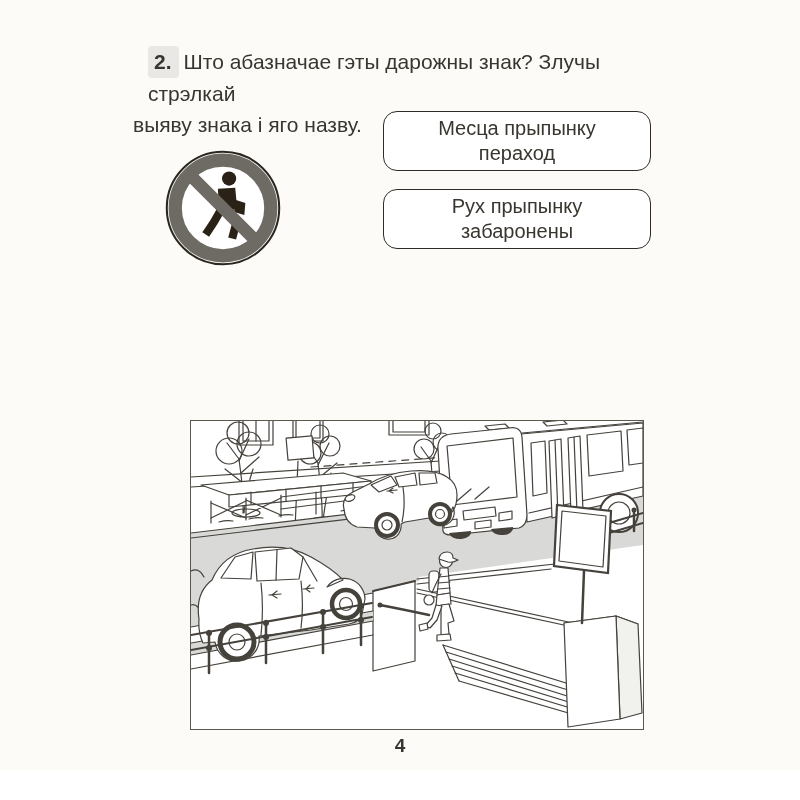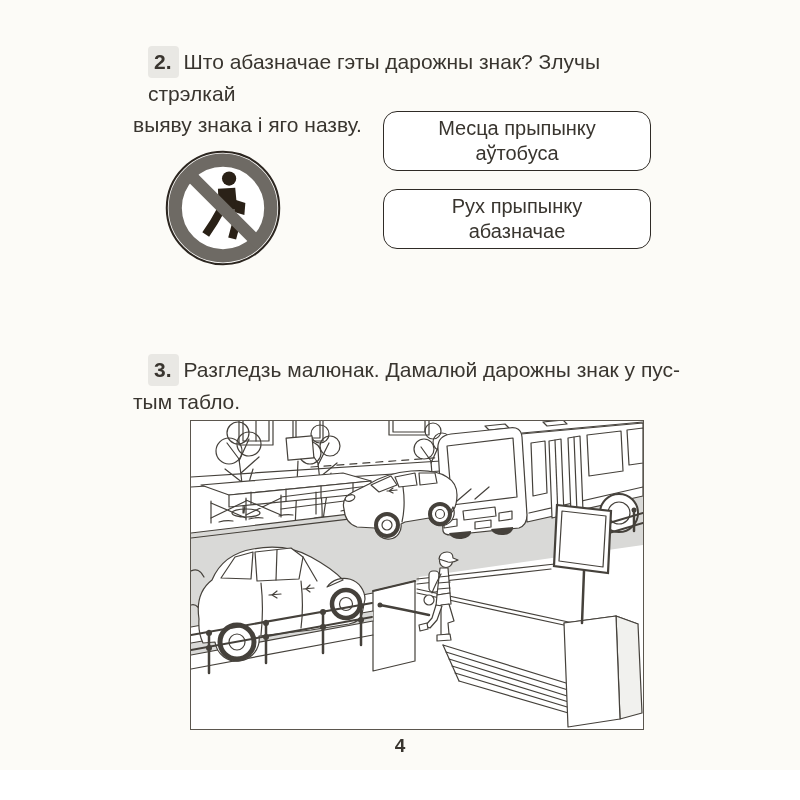--- a/index.html
+++ b/index.html
@@ -56,32 +56,28 @@
         <path d="M59,60 L51,74 L43,86" fill="none" stroke="var(--sign-figure)" stroke-width="8"></path>
       </g>
       <line x1="25" y1="25" x2="96" y2="96" stroke="var(--sign-ring)" stroke-width="12"></line>
       <circle cx="60" cy="60" r="55.3" fill="none" stroke="#2c2620" stroke-width="2"></circle>
     </svg>
   </div>
 
   <div class="options">
     <div class="option">
       <span class="l">Месца прыпынку</span>
-      <span class="l">аўтобуса</span>
+      <span class="l">пераход</span>
     </div>
     <div class="option">
       <span class="l">Рух прыпынку</span>
-      <span class="l">абазначае</span>
+      <span class="l">забаронены</span>
     </div>
   </div>
 
-  <div class="task" style="top:354px">
-    <span class="line first"><span class="badge">3.</span><span>Разгледзь малюнак. Дамалюй дарожны знак у пус-</span></span>
-    <span class="line">тым табло.</span>
-  </div>
 
   <div class="figure-frame">
     <svg viewBox="0 0 452 308" width="452" height="308">
 
       <g>
         <line class="ln" x1="0" y1="56" x2="250" y2="40"></line>
         <line class="ln" x1="0" y1="66" x2="250" y2="50"></line>
         <g>
           <rect class="lnf" x="48" y="-8" width="34" height="32"></rect>
           <rect class="ln" x="52" y="-4" width="26" height="24"></rect>

